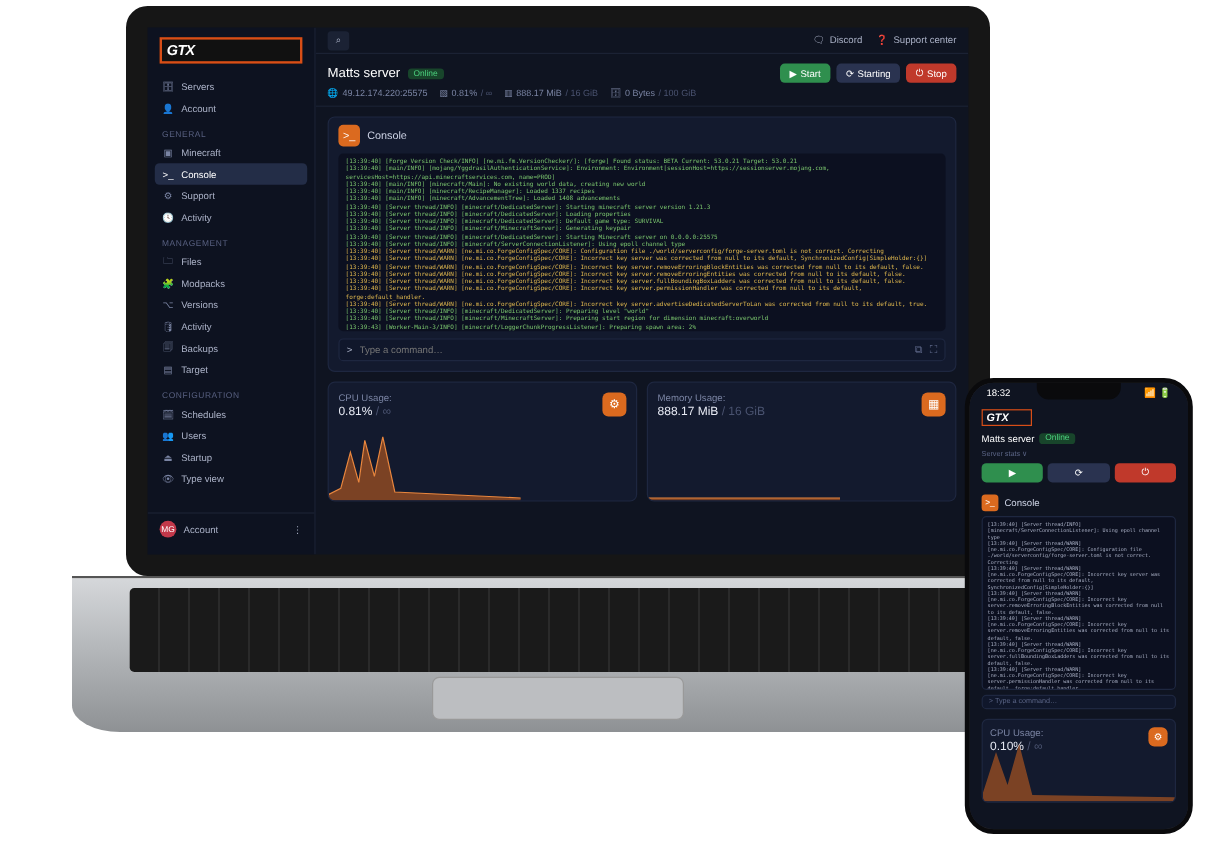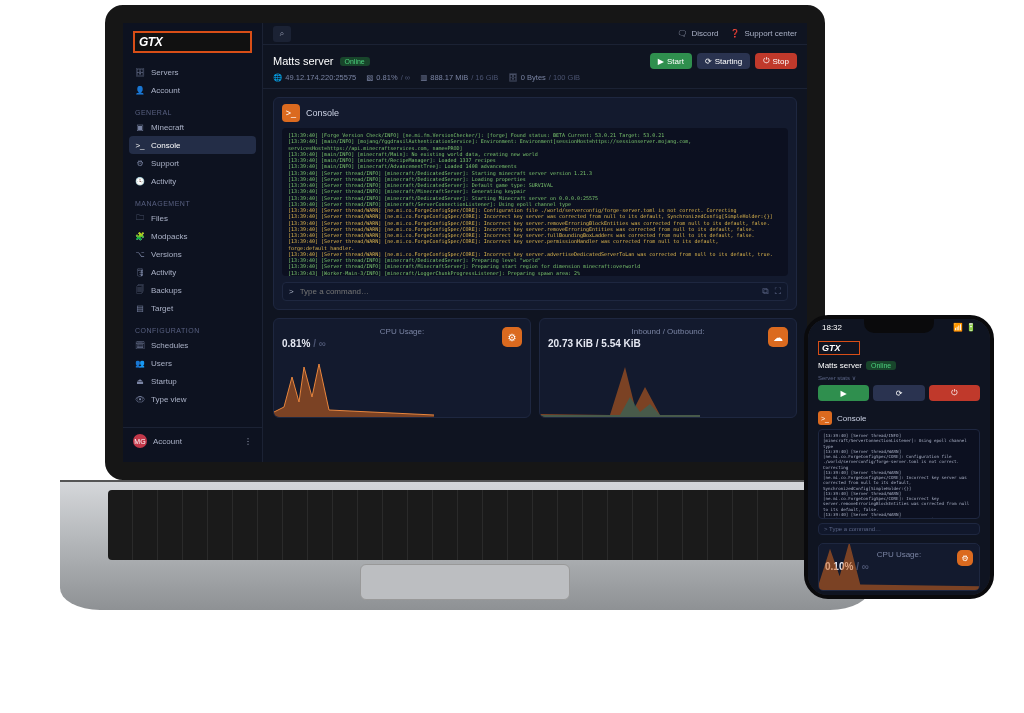--- a/index.html
+++ b/index.html
@@ -201,38 +201,38 @@
   .stat-card {
     flex: 1;
     background: #131a2e;
     border: 1px solid #1e2740;
     border-radius: 6px;
     padding: 8px;
     position: relative;
     height: 100px;
     overflow: hidden;
   }
-  .stat-title { font-size: 8px; color: #7a84a3; text-align: center; }
-  .stat-val { font-size: 10px; color: #e6e9f3; margin-top: 2px; font-weight: bold; }
+  .stat-title { font-size: 8px; color: #7a84a3; }
+  .stat-val { font-size: 10px; color: #e6e9f3; margin-top: 2px; }
   .stat-val .dim { color: #4a5370; }
   .stat-icon {
     position: absolute; right: 8px; top: 8px;
     width: 20px; height: 20px; border-radius: 5px;
     background: #db6a1f; color: #fff;
     display: flex; align-items: center; justify-content: center;
     font-size: 10px;
   }
   .spark {
     position: absolute; left: 0; right: 0; bottom: 0; height: 55px;
   }
   
   .phone {
     position: absolute;
     right: 30px; top: 315px;
-    width: 190px; height: 284px;
+    width: 190px; height: 380px;
     background: #28282c;
     border: 4px solid #0a0a0c;
     border-radius: 24px;
     overflow: hidden;
   }
   .notch {
     position: absolute; top: 0; left: 50%; transform: translateX(-50%);
     width: 70px; height: 14px; background: #0a0a0c;
     border-radius: 0 0 10px 10px;
     z-index: 5;
@@ -472,26 +472,26 @@
             <div class="stat-card">
               <div class="stat-title">CPU Usage:</div>
               <div class="stat-val"><span>0.81%</span><span class="dim"> / ∞</span></div>
               <div class="stat-icon">⚙</div>
               <svg class="spark" viewBox="0 0 160 55" preserveAspectRatio="none">
                 <path class="fill" d="M0,55 L0,50 L10,45 L18,15 L25,40 L30,5 L38,35 L45,2 L55,48 L160,53 L160,55 Z" fill="#d2651d"></path>
                 <path d="M0,50 L10,45 L18,15 L25,40 L30,5 L38,35 L45,2 L55,48 L160,53" stroke="#e8863e" fill="none" stroke-width="1"></path>
               </svg>
             </div>
             <div class="stat-card">
-              <div class="stat-title">Inbound / Outbound:</div>
-              <div class="stat-val"><span>20.73 KiB / 5.54 KiB</span></div>
-              <div class="stat-icon">☁</div>
+              <div class="stat-title">Memory Usage:</div>
+              <div class="stat-val"><span>888.17 MiB</span><span class="dim"> / 16 GiB</span></div>
+              <div class="stat-icon">▦</div>
               <svg class="spark" viewBox="0 0 160 55" preserveAspectRatio="none">
-                <path class="fill" d="M0,55 L0,52 L70,53 L85,5 L95,45 L105,25 L120,53 L160,53 L160,55 Z" fill="#d2651d"></path>
-                <path class="fill" d="M0,55 L0,53 L80,53 L90,35 L100,50 L110,42 L120,53 L160,53 L160,55 Z" fill="#1f6f6a"></path>
+                <path class="fill" d="M0,55 L0,53 L160,53 L160,55 Z" fill="#d2651d"></path>
+                <path d="M0,53 L160,53" stroke="#e8863e" fill="none" stroke-width="1"></path>
               </svg>
             </div>
           </div>
         </div>
       </main>
     </div>
   </div>
   <div class="laptop-base">
     <div class="laptop-keys"></div>
     <div class="laptop-trackpad"></div>

